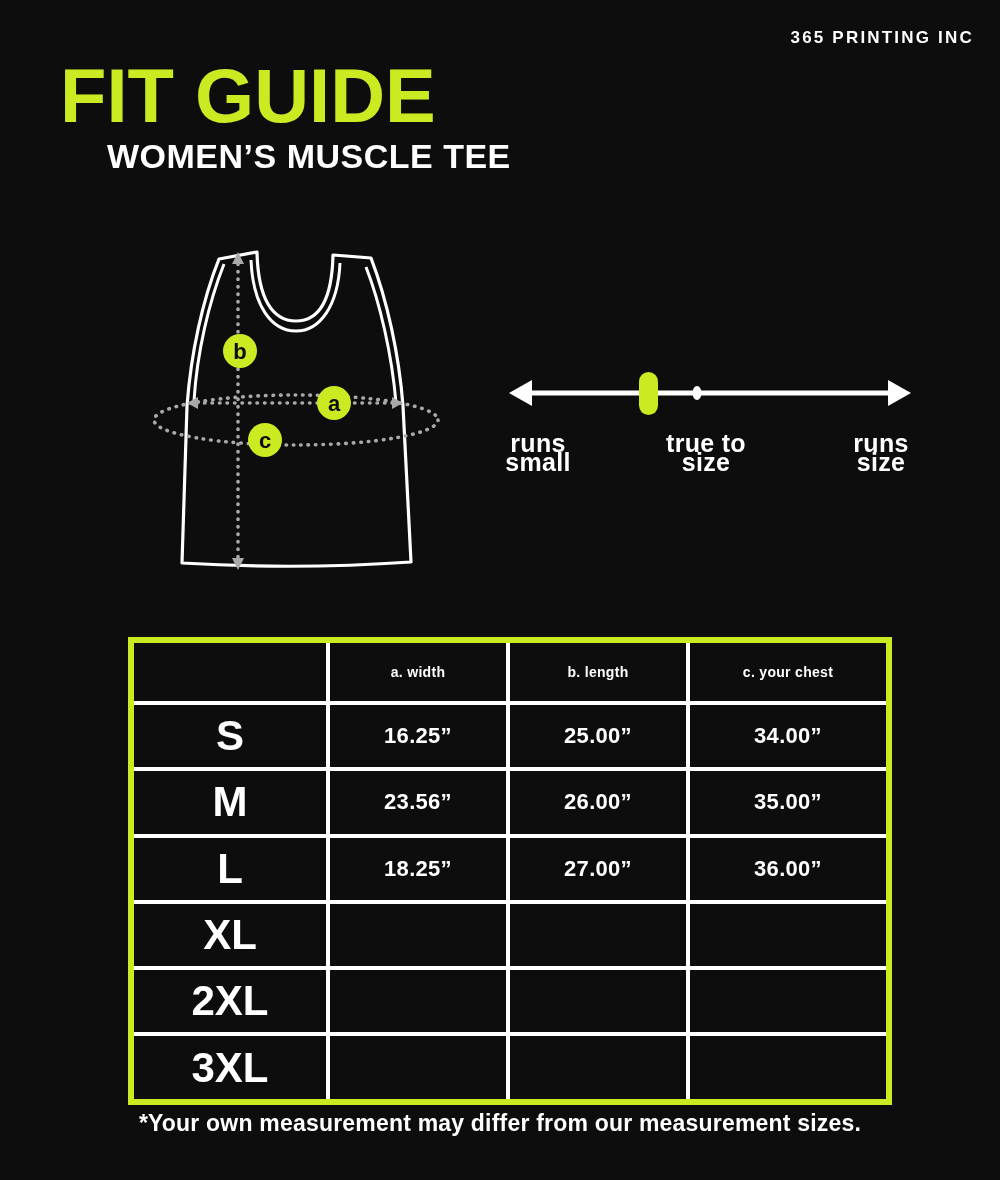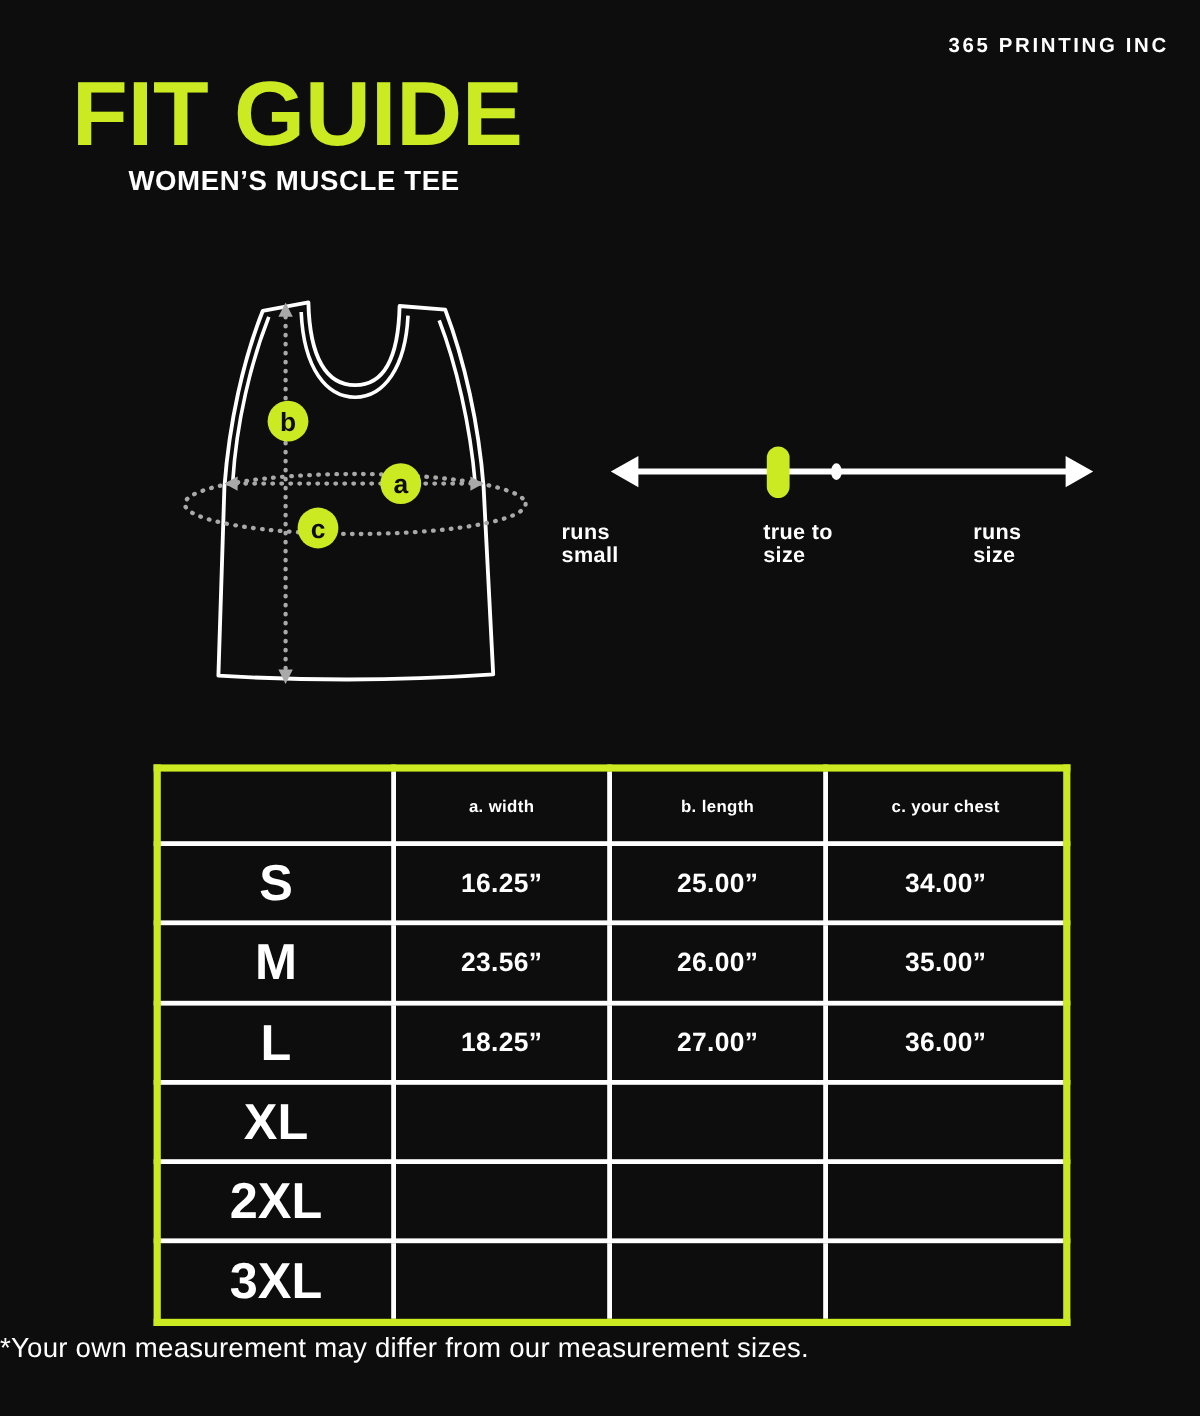--- a/index.html
+++ b/index.html
@@ -15,47 +15,47 @@
   }
   .brand{
     position:absolute;top:28px;right:26px;font-size:17px;font-weight:700;
     letter-spacing:2.2px;color:var(--txt);
   }
   .title{
     position:absolute;left:60px;top:58px;margin:0;font-size:76px;font-weight:700;
     letter-spacing:0px;color:var(--accent);line-height:1;
   }
   .subtitle{
-    position:absolute;left:107px;top:139px;margin:0;font-size:23px;font-weight:700;
+    position:absolute;left:107px;top:139px;margin:0;font-size:34px;font-weight:700;
     letter-spacing:0.5px;color:var(--txt);line-height:1;
   }
   .tank{position:absolute;left:110px;top:235px;}
   .scale{position:absolute;left:500px;top:355px;}
   .scale-label{
-    position:absolute;width:140px;text-align:left;font-size:18px;font-weight:700;
+    position:absolute;width:140px;text-align:center;font-size:25px;font-weight:700;
     line-height:19px;color:var(--txt);letter-spacing:0.3px;
   }
   .lbl-small{left:468px;top:434px;}
   .lbl-true {left:636px;top:434px;}
   .lbl-large{left:811px;top:434px;}
   table.size-table{
     position:absolute;left:128px;top:637px;width:758px;height:468px;
     border-collapse:collapse;table-layout:fixed;
     border:6px solid var(--accent);
   }
   table.size-table th, table.size-table td{
     border:4px solid #ffffff;text-align:center;vertical-align:middle;
     color:var(--txt);padding:0;
   }
   table.size-table tr.hdr th{height:58px;font-size:14px;font-weight:700;letter-spacing:0.3px;}
   td.size-cell{font-size:42px;font-weight:700;}
   td.val-cell{font-size:22px;font-weight:700;letter-spacing:0.3px;}
   .footnote{
-    position:absolute;left:0;top:1110px;width:1000px;
-    font-size:23px;font-weight:400;letter-spacing:0.2px;color:var(--txt);
+    position:absolute;left:0;top:1110px;width:1000px;text-align:center;
+    font-size:23px;font-weight:700;letter-spacing:0.2px;color:var(--txt);
   }
   svg text.marker-letter{
     font-family:"Liberation Sans",sans-serif;font-weight:700;font-size:22px;
   }
 </style>
 </head>
 <body>
 
 <div class="page">
 

